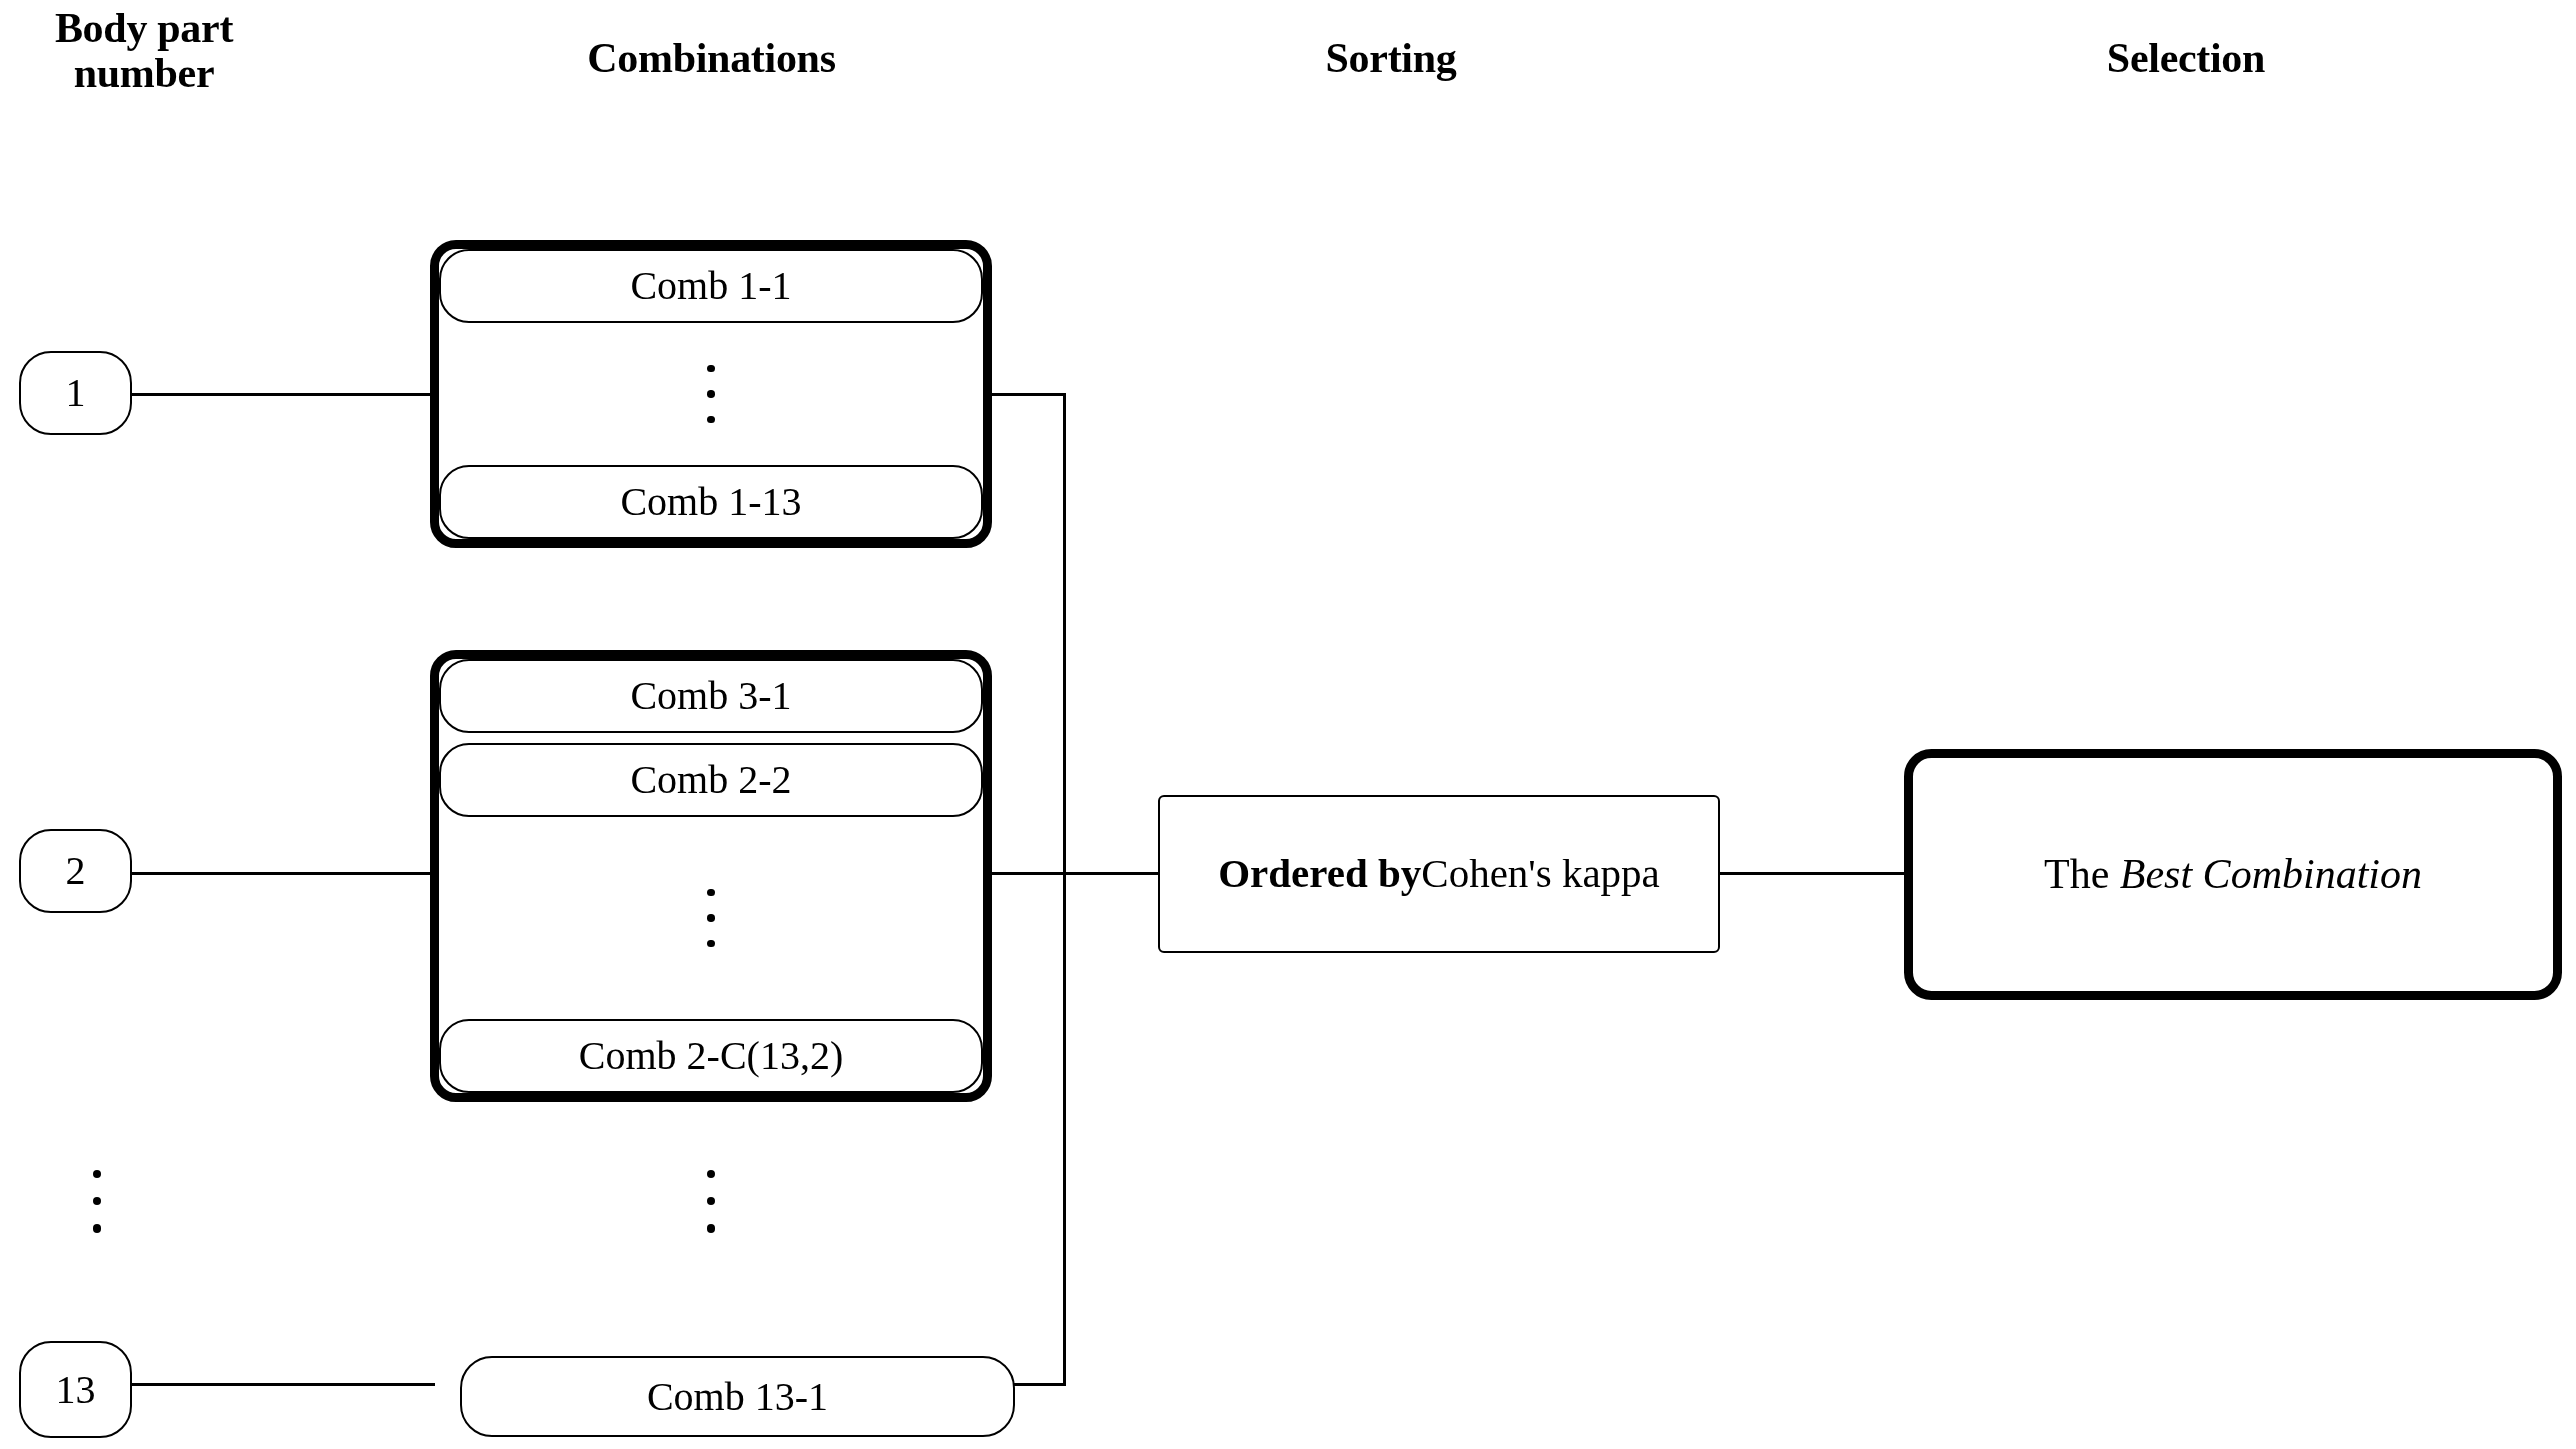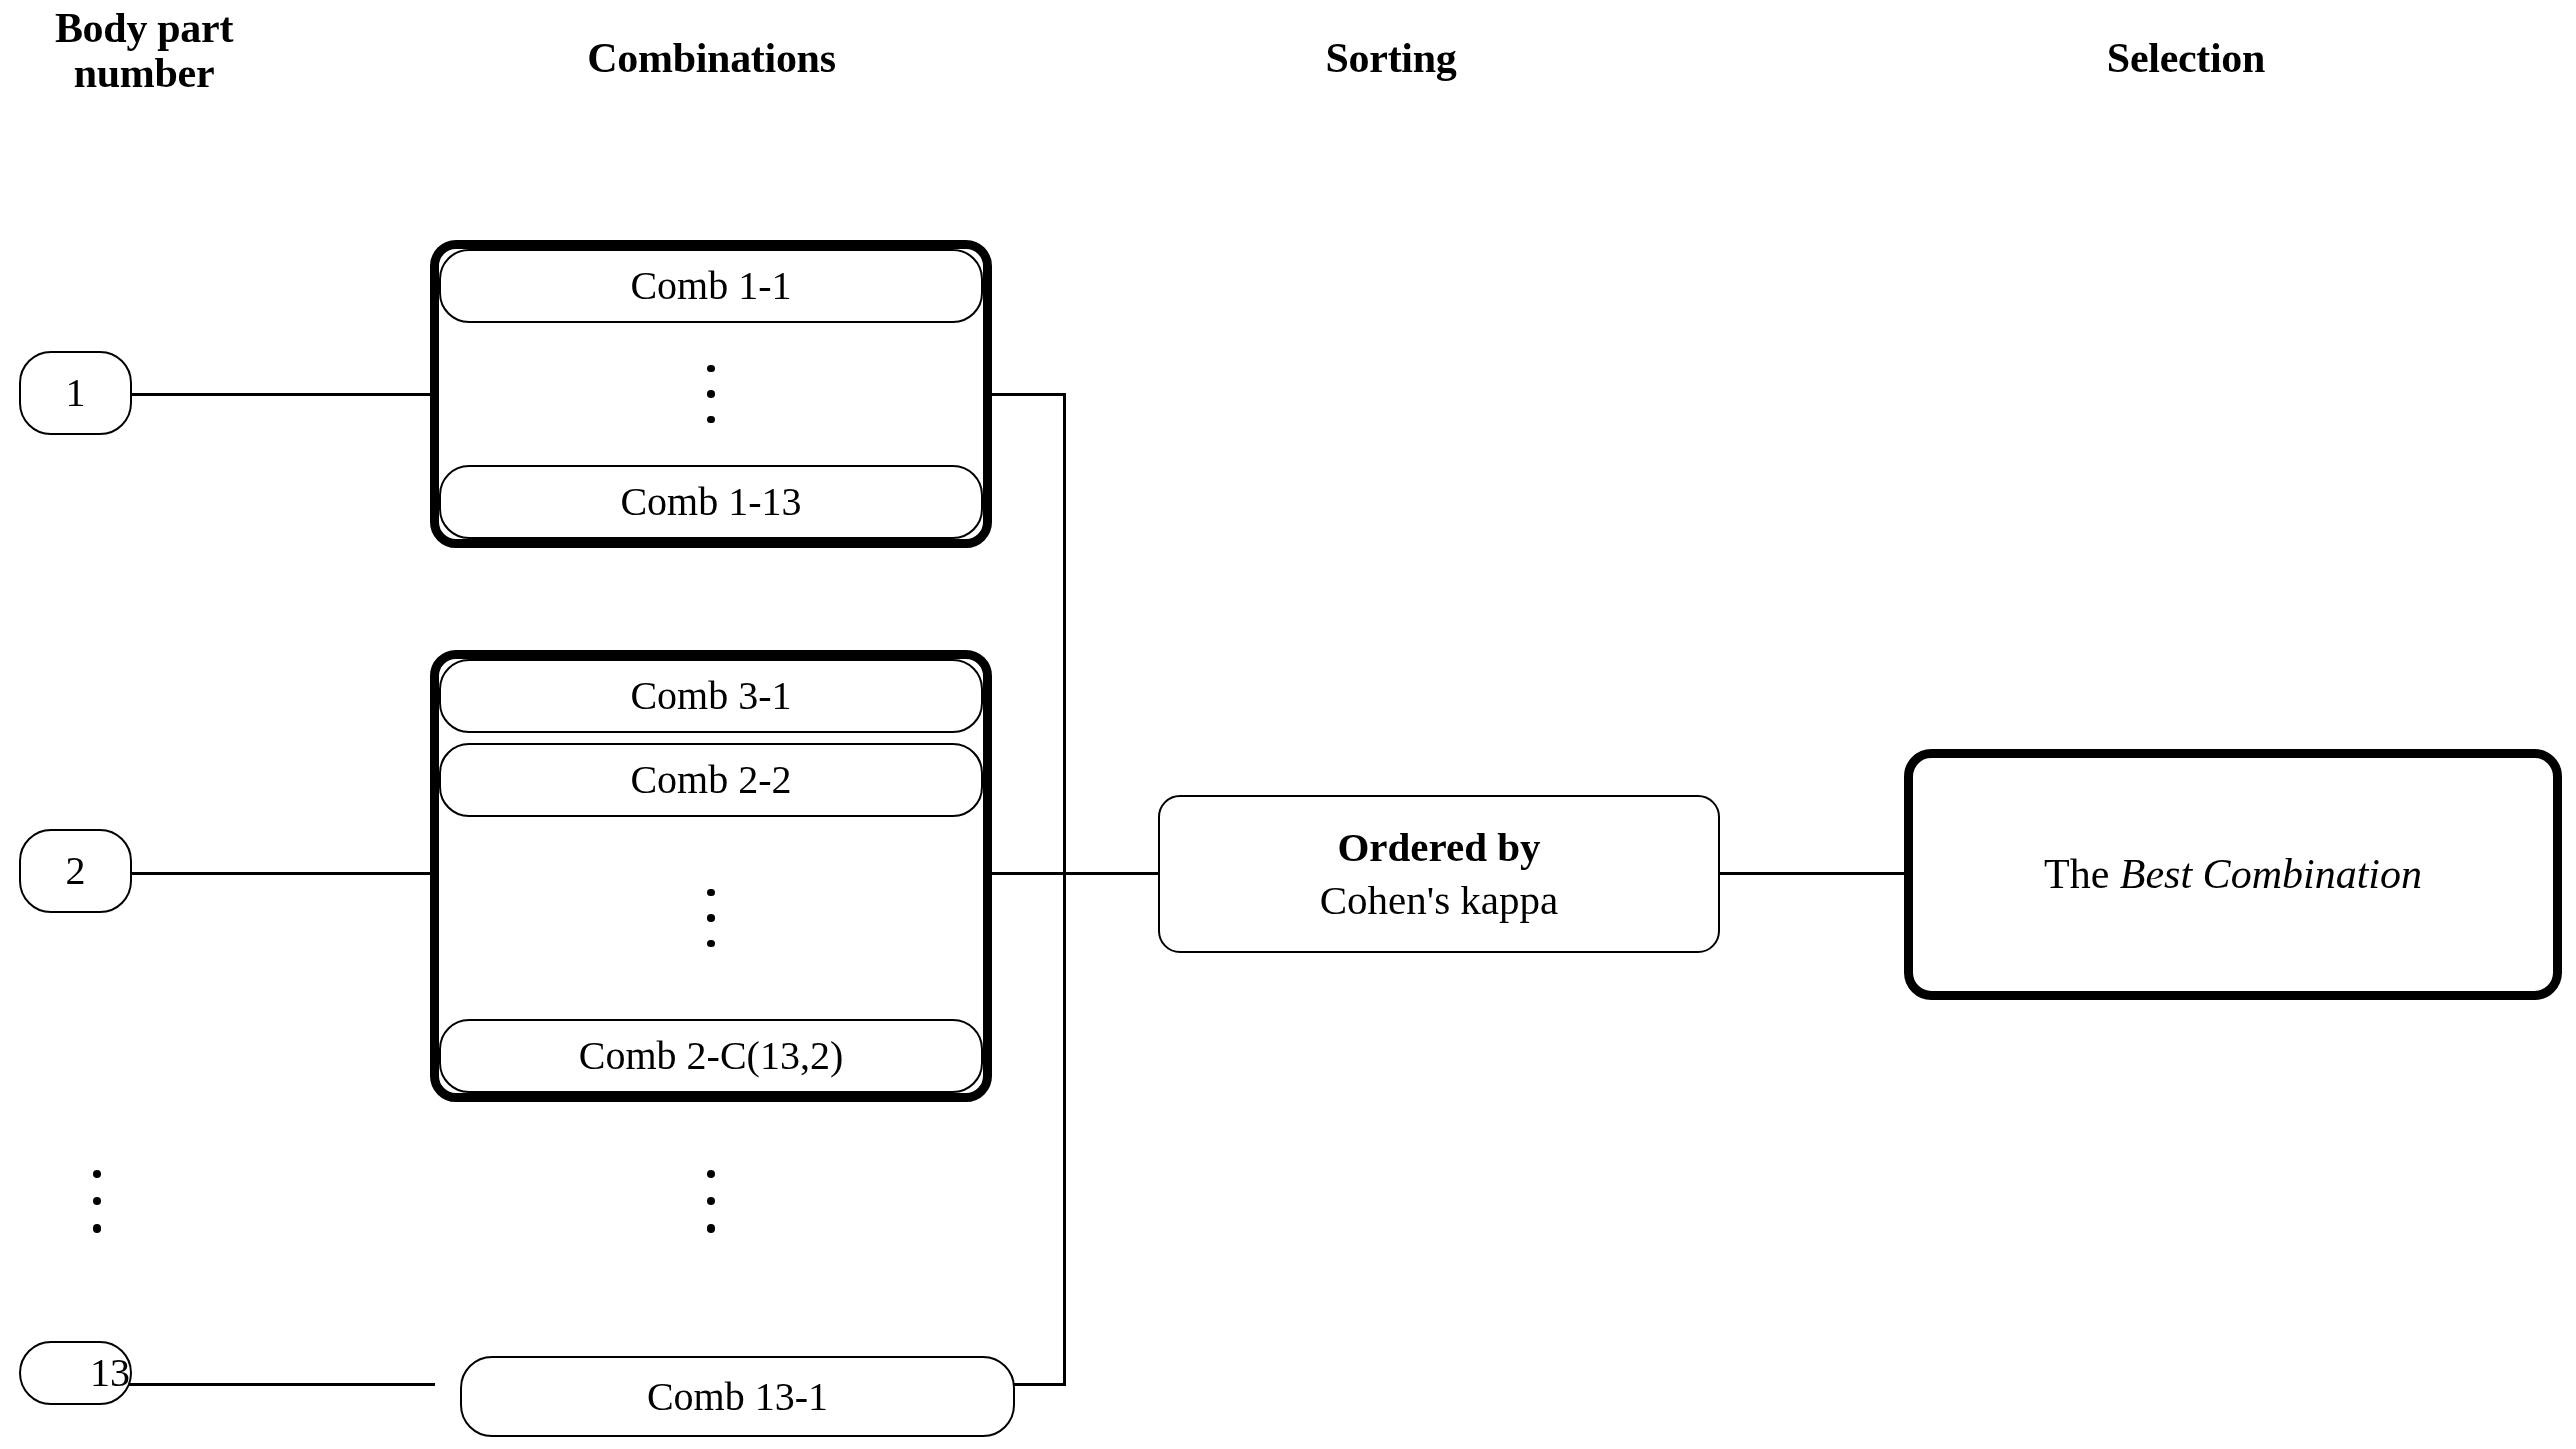--- a/index.html
+++ b/index.html
@@ -120,24 +120,24 @@
     justify-content: center;
     font-size: 42px;
     line-height: 1.28;
     text-align: center;
   }
 
   .thin-box {
     position: absolute;
     box-sizing: border-box;
     border: 2.7px solid #000000;
-    border-radius: 22px;
-    background: #ffffff;
-    display: flex;
-    flex-direction: column;
+    border-radius: 6px;
+    background: #ffffff;
+    display: flex;
+    flex-direction: row;
     align-items: center;
     justify-content: center;
     font-size: 41px;
     line-height: 1.3;
     text-align: center;
   }
 
   .bold-line { font-weight: bold; }
   .ital { font-style: italic; }
 
@@ -186,21 +186,21 @@
   <div class="hline" style="left:1714px; top:872px; width:199px;"></div>
 
   <div class="pill" style="left:19px; top:351px; width:113px; height:84px;">
     <span>1</span>
   </div>
 
   <div class="pill" style="left:19px; top:829px; width:113px; height:84px;">
     <span>2</span>
   </div>
 
-  <div class="pill" style="left:19px; top:1341px; width:113px; height:64px;justify-content:flex-end;">
+  <div class="pill" style="left:19px; top:1341px; width:113px; height:97px;">
     <span>13</span>
   </div>
 
   <div class="col-dots" style="left:93px; top:1160px;">
     <span></span>
       <span></span>
       <span></span>
   </div>
 
   <div class="group-box" style="left:430px; top:240px; width:562px; height:308px;">

